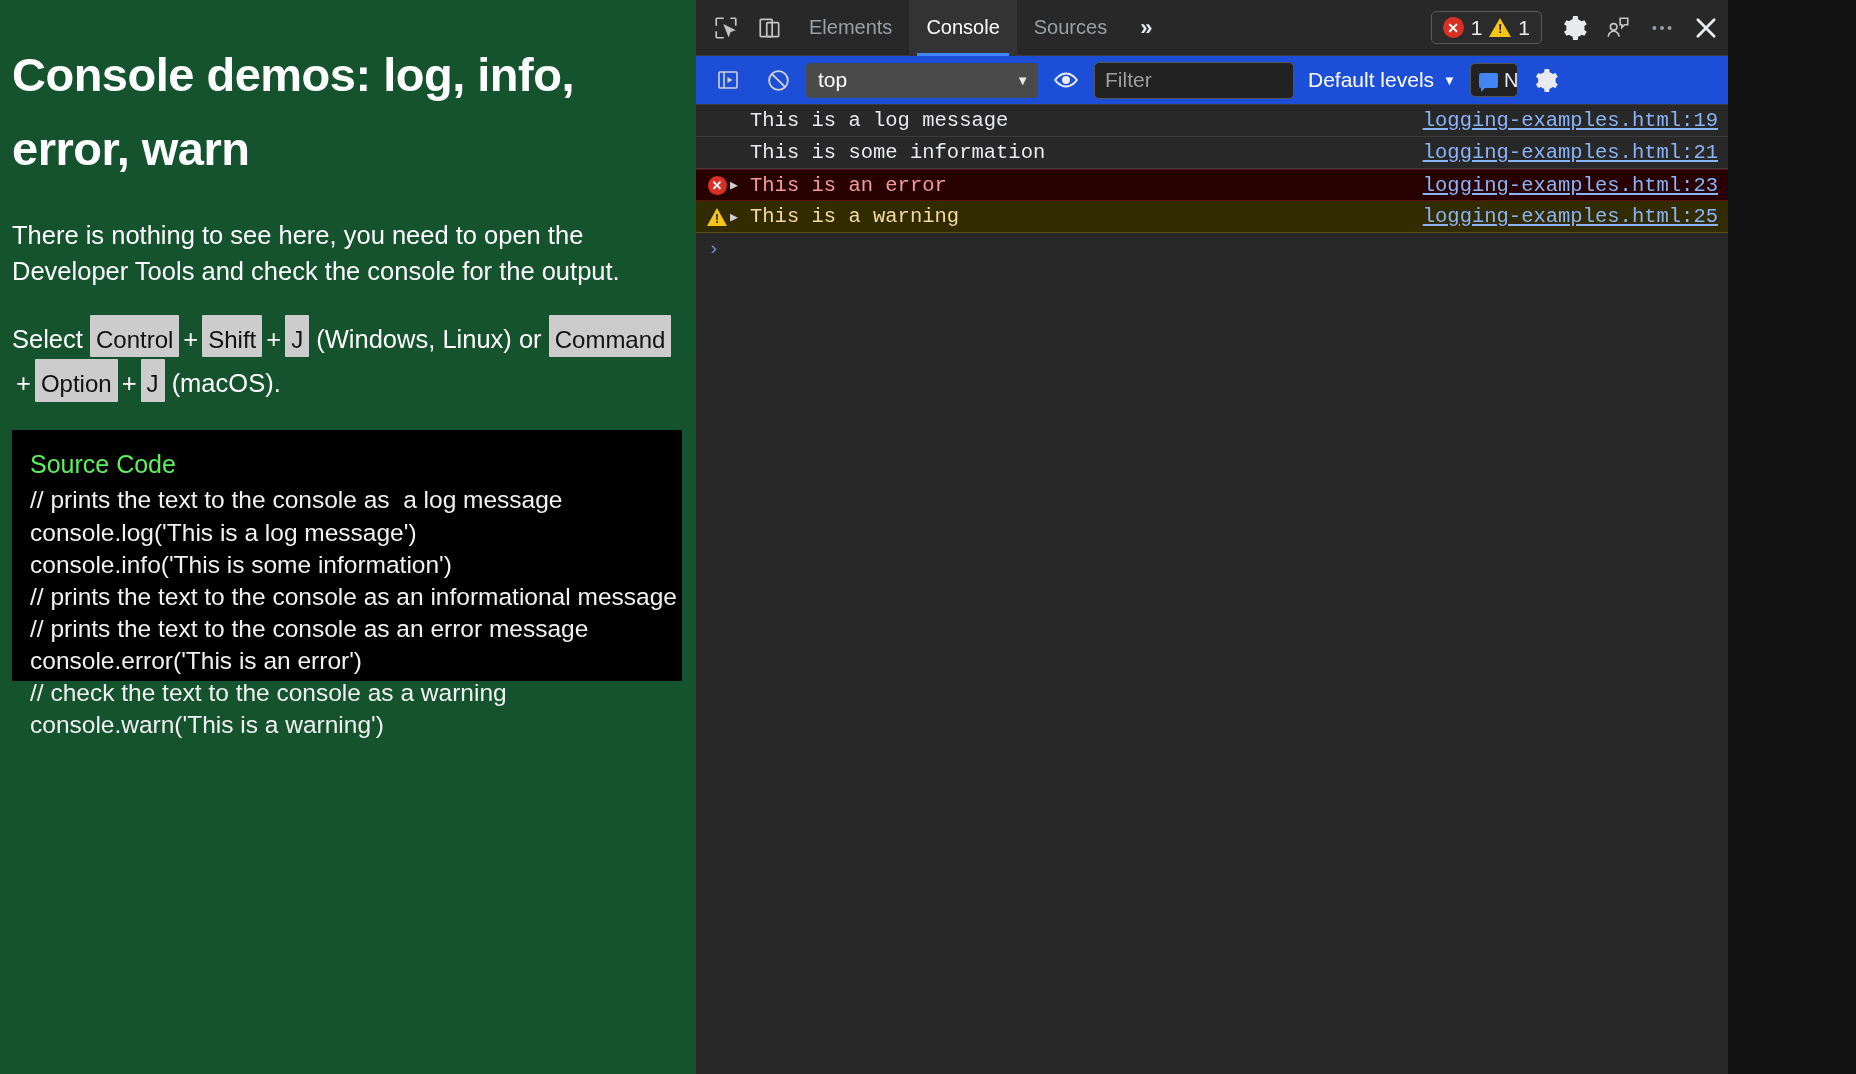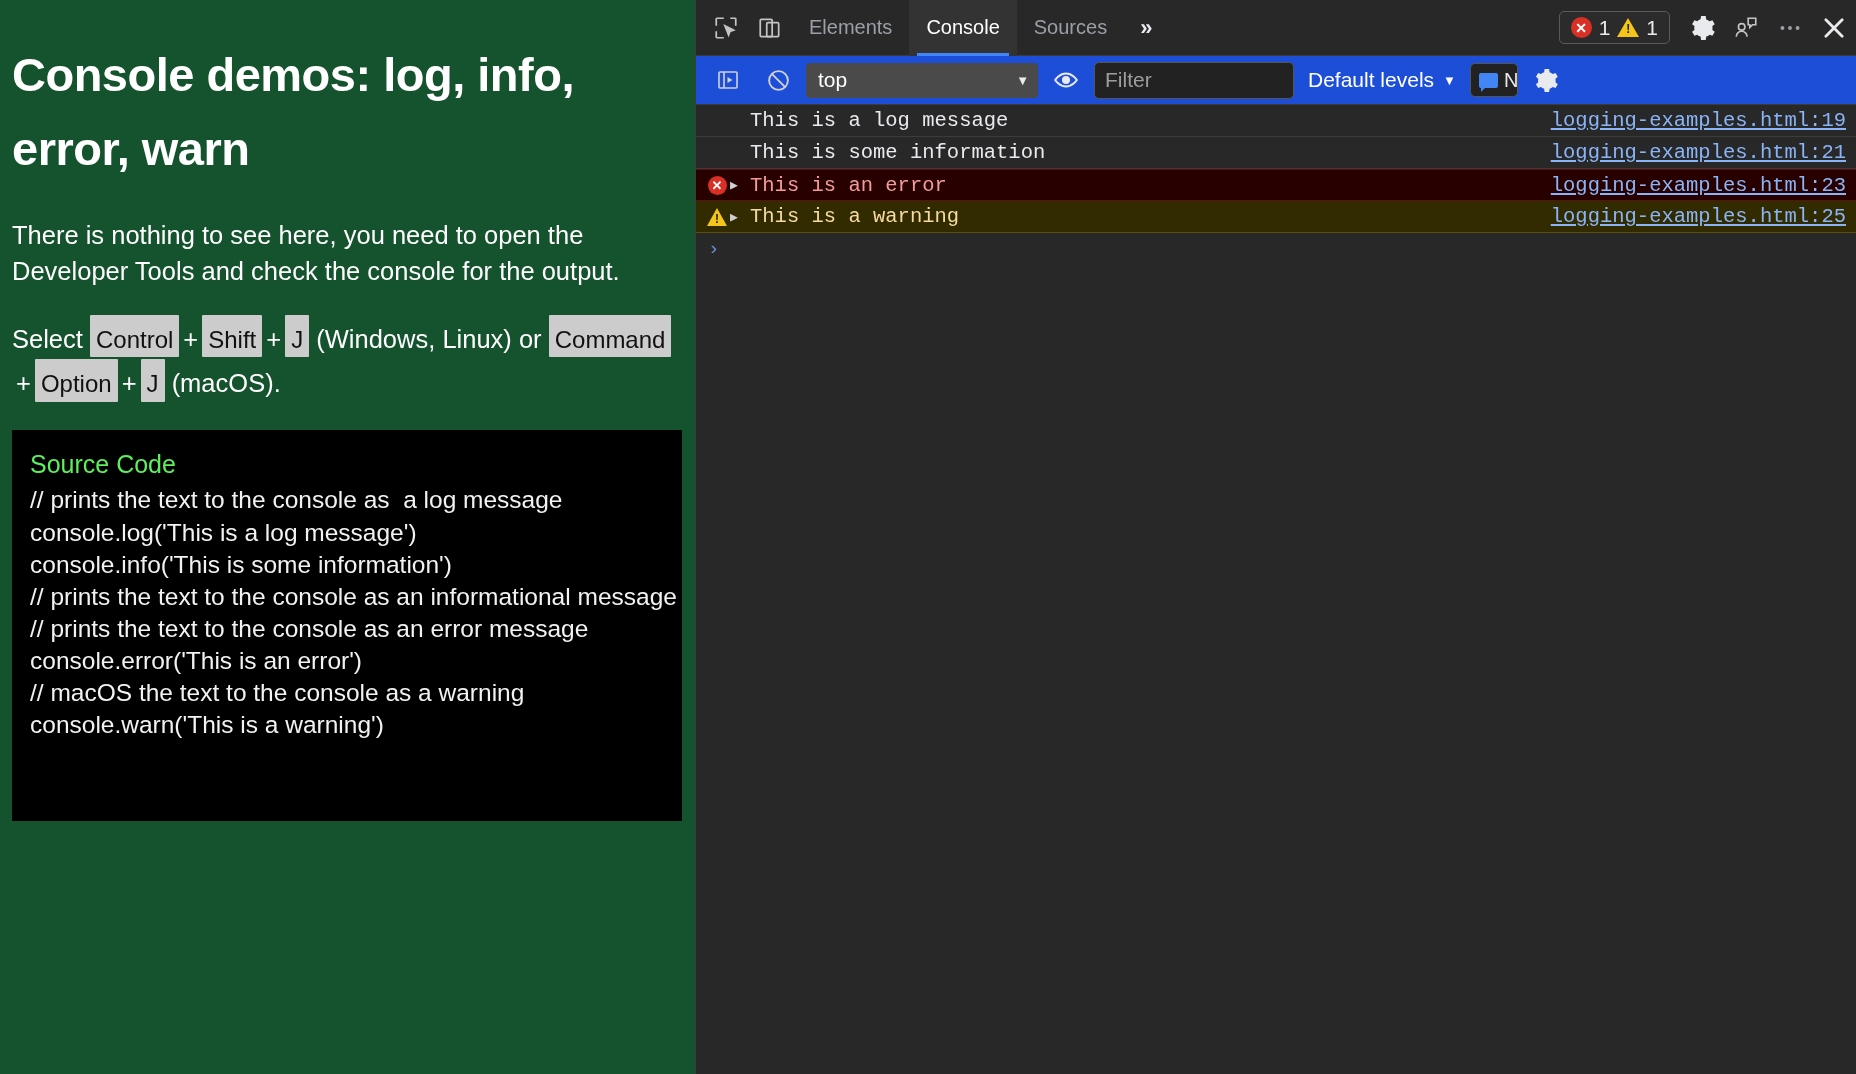--- a/index.html
+++ b/index.html
@@ -43,38 +43,38 @@
     display: inline-block;
     line-height: 1.22;
   }
   .plus { padding: 0 4px; }
 
   .code-block {
     background: #000000;
     margin-top: 8px;
     padding: 18px 18px 22px 18px;
     width: 670px;
-    height: 391px;
+    height: 251px;
   }
   .code-title {
     color: #5cf05c;
     font-size: 25px;
     line-height: 1.3;
     margin-bottom: 4px;
   }
   .code-line {
     color: #f2f2f2;
     font-size: 24.5px;
     line-height: 1.31;
     white-space: pre;
   }
 
   
   .devtools {
-    width: 1161px; height: 1074px;
+    width: 1033px; height: 1074px;
     background: #282828;
     display: flex; flex-direction: column;
     border-left: 1px solid #3c3c3c;
   }
 
   
   .dt-toolbar {
     height: 56px;
     display: flex; align-items: center;
     background: #282828;
@@ -282,21 +282,21 @@
     </p>
 
     <div class="code-block">
       <div class="code-title">Source Code</div>
       <div class="code-line">// prints the text to the console as  a log message</div>
       <div class="code-line">console.log('This is a log message')</div>
       <div class="code-line">console.info('This is some information')</div>
       <div class="code-line">// prints the text to the console as an informational message</div>
       <div class="code-line">// prints the text to the console as an error message</div>
       <div class="code-line">console.error('This is an error')</div>
-      <div class="code-line">// macOS the text to the console as a warning</div>
+      <div class="code-line">// check the text to the console as a warning</div>
       <div class="code-line">console.warn('This is a warning')</div>
     </div>
   </div>
 
   <div class="devtools">
 
     <div class="dt-toolbar">
       <div class="icon-btn">
         <svg width="26" height="26" viewBox="0 0 24 24" fill="none" stroke="#c4c4c4" stroke-width="1.6">
           <path d="M3 3 h7 M3 3 v7 M21 3 h-5 M21 3 v7 M3 21 h7 M3 21 v-6"></path>

